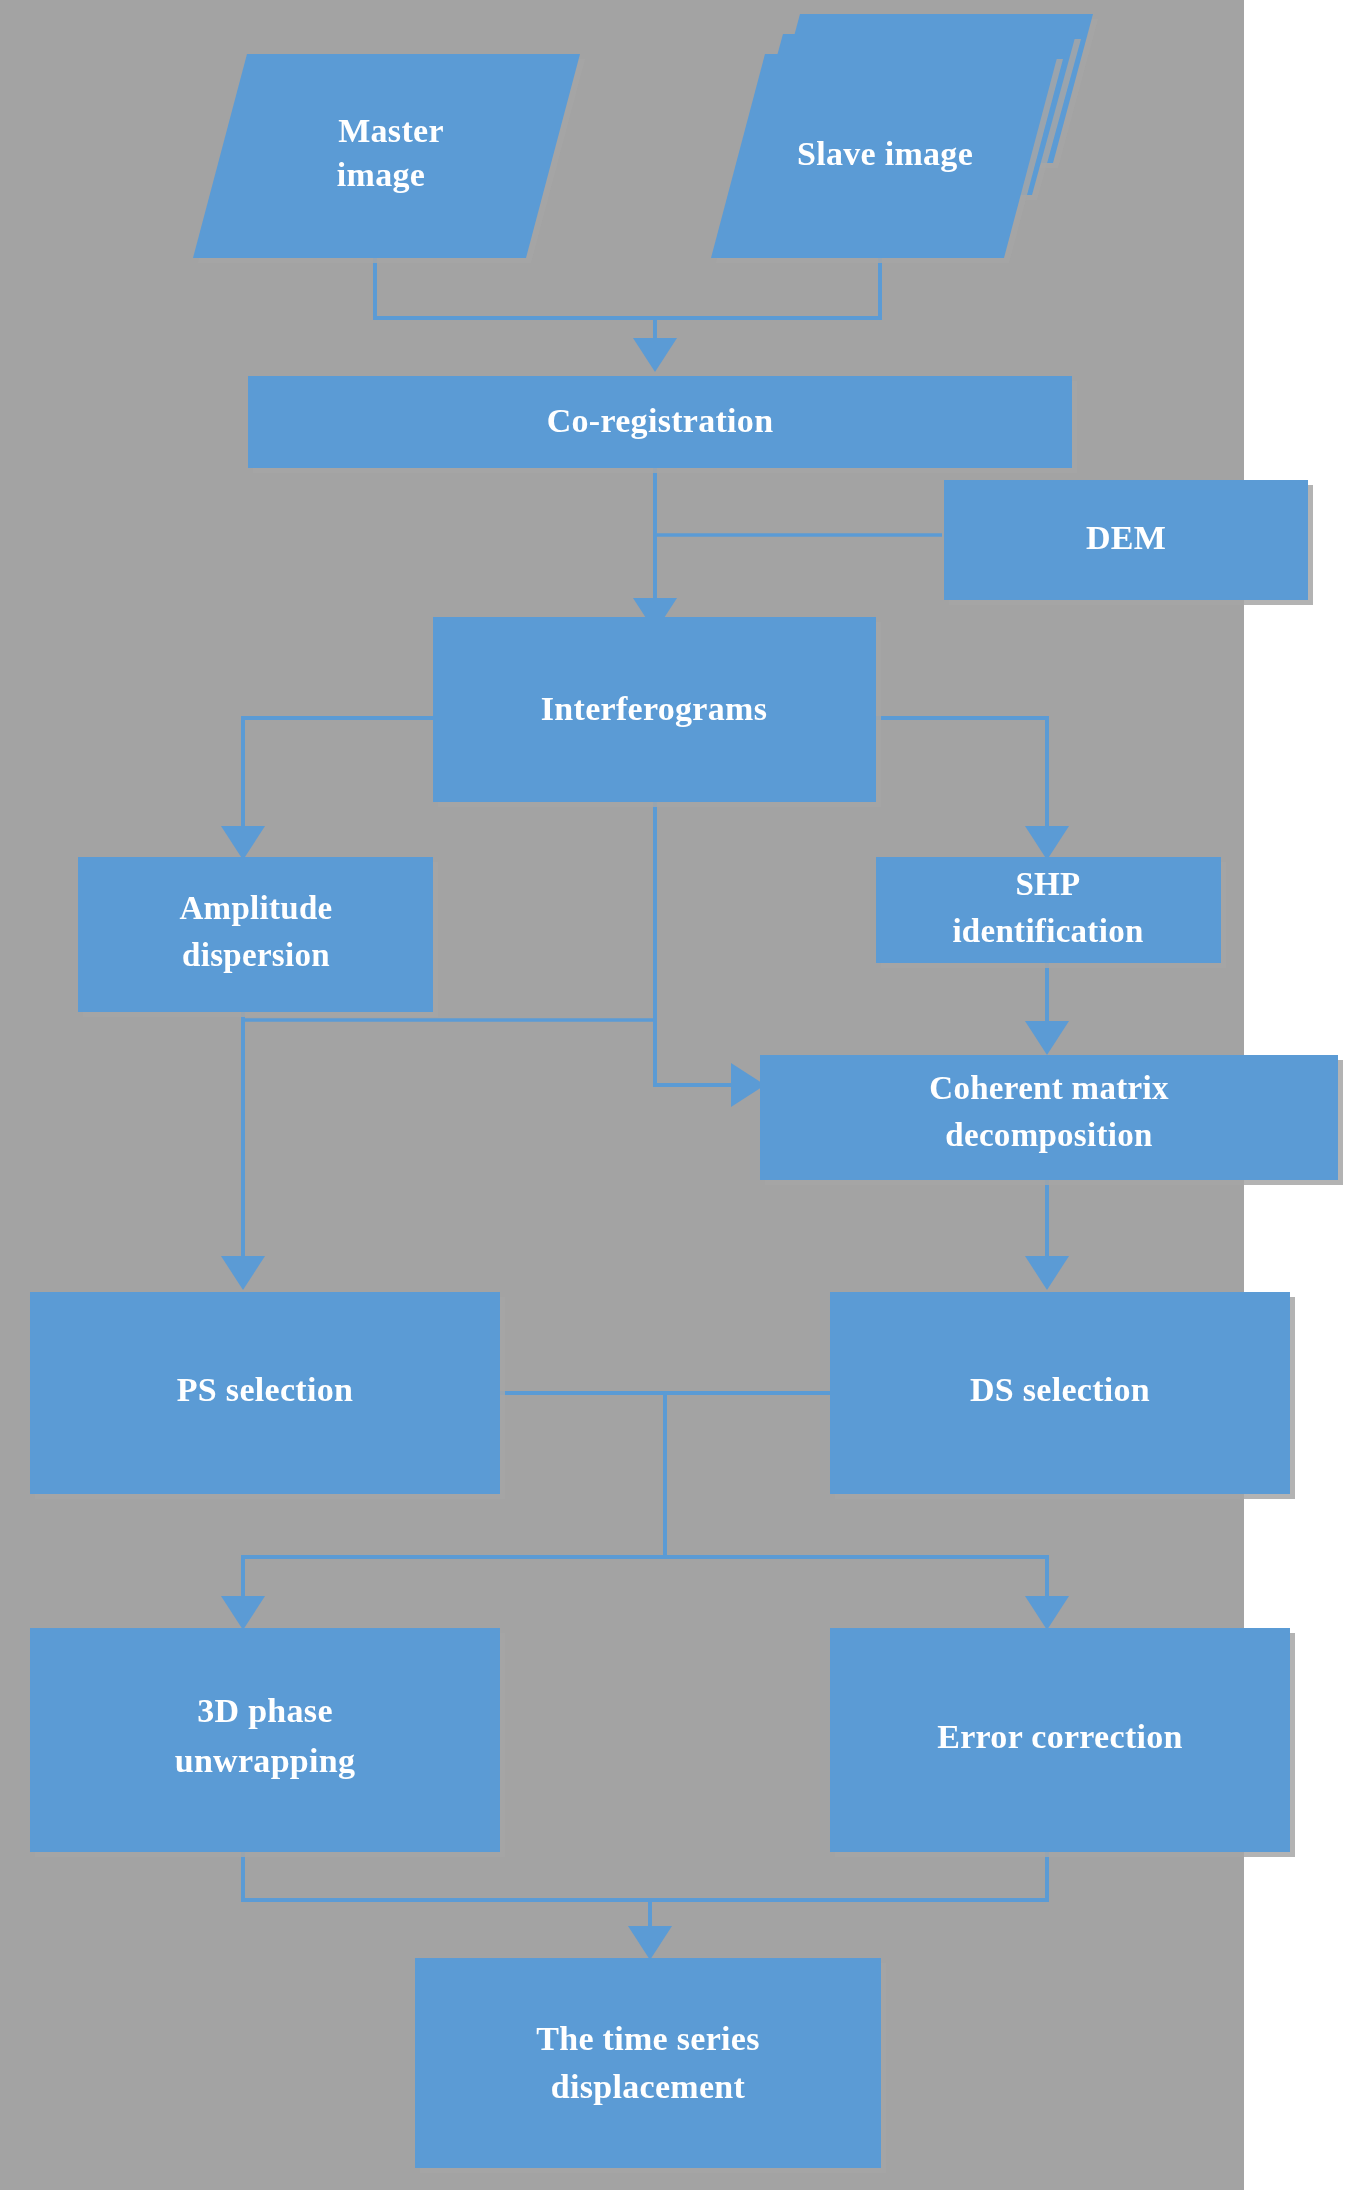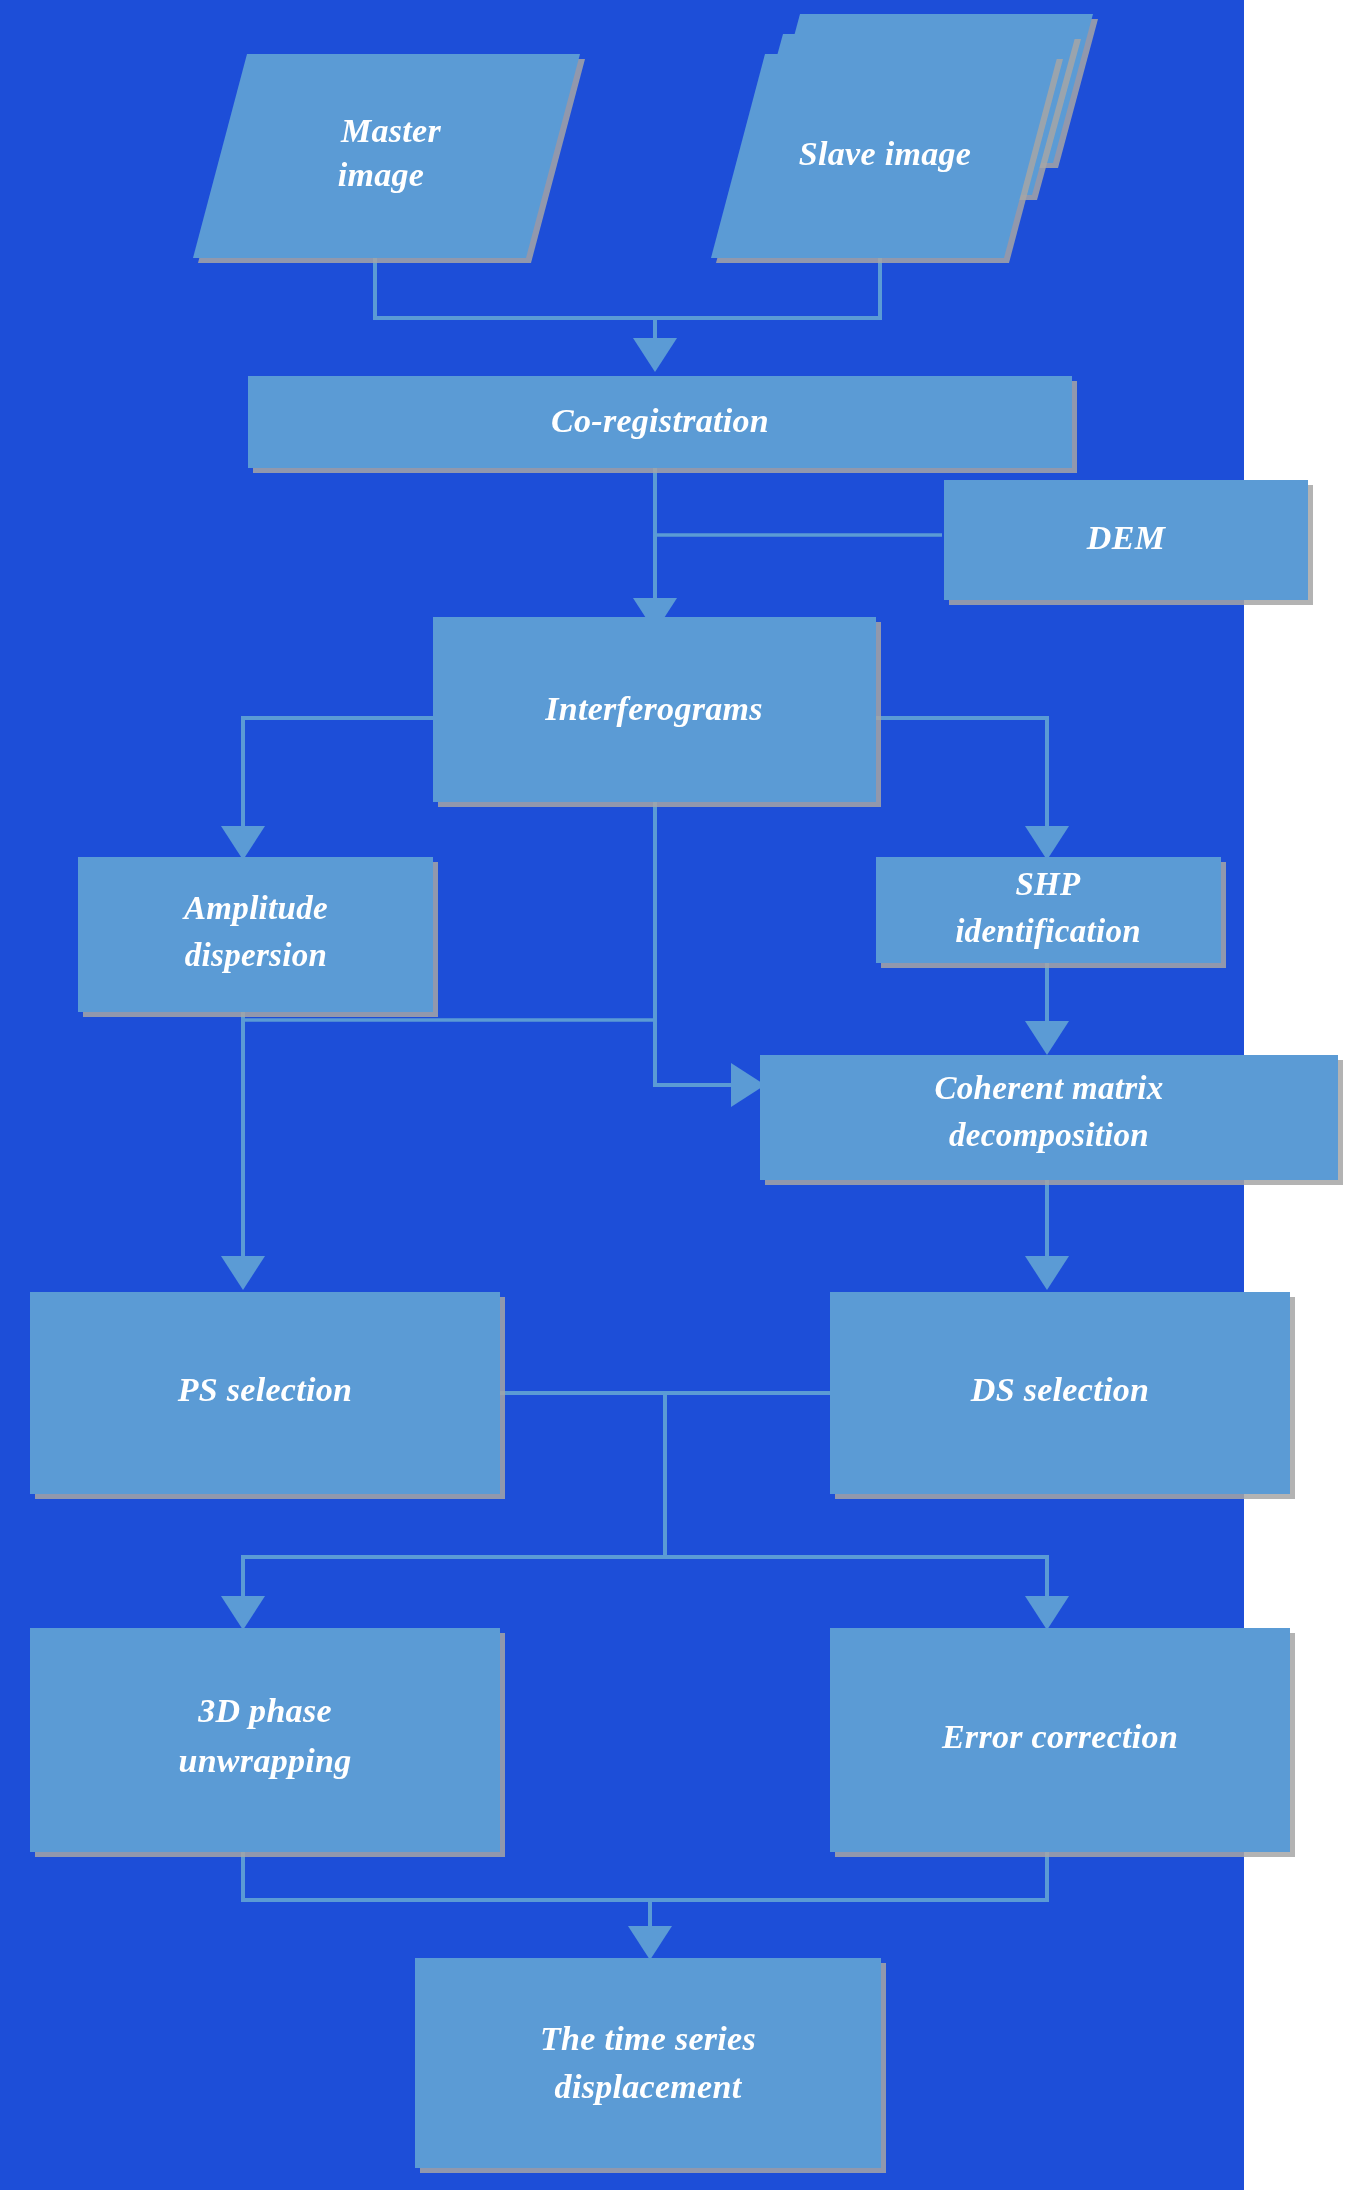--- a/index.html
+++ b/index.html
@@ -1,17 +1,17 @@
 <!DOCTYPE html>
 <html><head>
 <meta charset="utf-8">
 <style>
   html,body{margin:0;padding:0;background:#ffffff;}
   body{width:1363px;height:2190px;font-family:"Liberation Serif",serif;overflow:hidden;}
-  #stage{position:relative;width:1244px;height:2190px;background:#1d4ed8;font-style:italic;}
+  #stage{position:relative;width:1244px;height:2190px;background:#a3a3a3;}
   svg#flow{position:absolute;left:0;top:0;width:1363px;height:2190px;display:block;}
   .node-text{
     fill:#ffffff;
     font-family:"Liberation Serif",serif;
     font-weight:bold;
     font-size:34px;
     text-anchor:middle;
     dominant-baseline:middle;
     paint-order:stroke;
     letter-spacing:0.3px;

